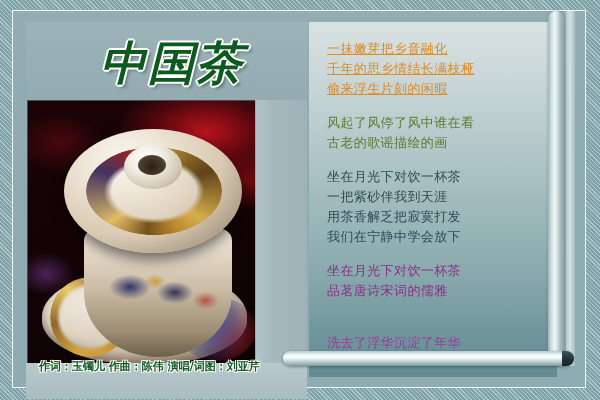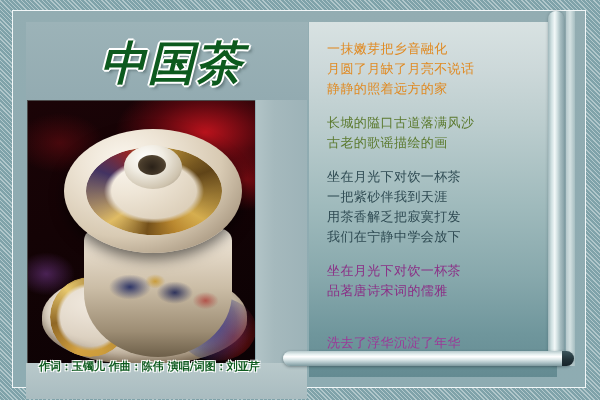--- a/index.html
+++ b/index.html
@@ -268,21 +268,21 @@
   }
   .stanza { margin-bottom: 14px; }
   .stanza:last-child { margin-bottom: 0; }
   .line {
     font-family: "DejaVu Sans", sans-serif;
     font-size: 13px;
     line-height: 20px;
     white-space: nowrap;
     letter-spacing: 0.4px;
   }
-  .s1 .line { color: #e08a22; }
+  .s1 .line { color: #e08a22; text-decoration: underline; }
   .s2 .line { color: #5b7a2e; }
   .s3 .line { color: #2e4a52; }
   .s4 .line { color: #8b2f86; }
   .s4 .line:nth-child(3) { color: #9b3a98; margin-top: 32px; }
   .s4 .line:nth-child(4) { color: #b84bb2; }
 
   
   #rail-vert {
     position: absolute;
     left: 548px;
@@ -353,26 +353,26 @@
 
       <div id="credit-plate"></div>
       <div id="credits">作词：玉镯儿  作曲：陈伟  演唱/词图：刘亚芹</div>
     </div>
 
     <div id="lyrics-panel">
       <div id="lyrics-inner">
 
         <div class="stanza s1">
           <div class="line">一抹嫩芽把乡音融化</div>
-          <div class="line">月圆了月缺了月亮不说话</div>
-          <div class="line">静静的照着远方的家</div>
+          <div class="line">千年的思乡情结长满枝桠</div>
+          <div class="line">偷来浮生片刻的闲暇</div>
         </div>
 
         <div class="stanza s2">
-          <div class="line">长城的隘口古道落满风沙</div>
+          <div class="line">风起了风停了风中谁在看</div>
           <div class="line">古老的歌谣描绘的画</div>
         </div>
 
         <div class="stanza s3">
           <div class="line">坐在月光下对饮一杯茶</div>
           <div class="line">一把紫砂伴我到天涯</div>
           <div class="line">用茶香解乏把寂寞打发</div>
           <div class="line">我们在宁静中学会放下</div>
         </div>
 

